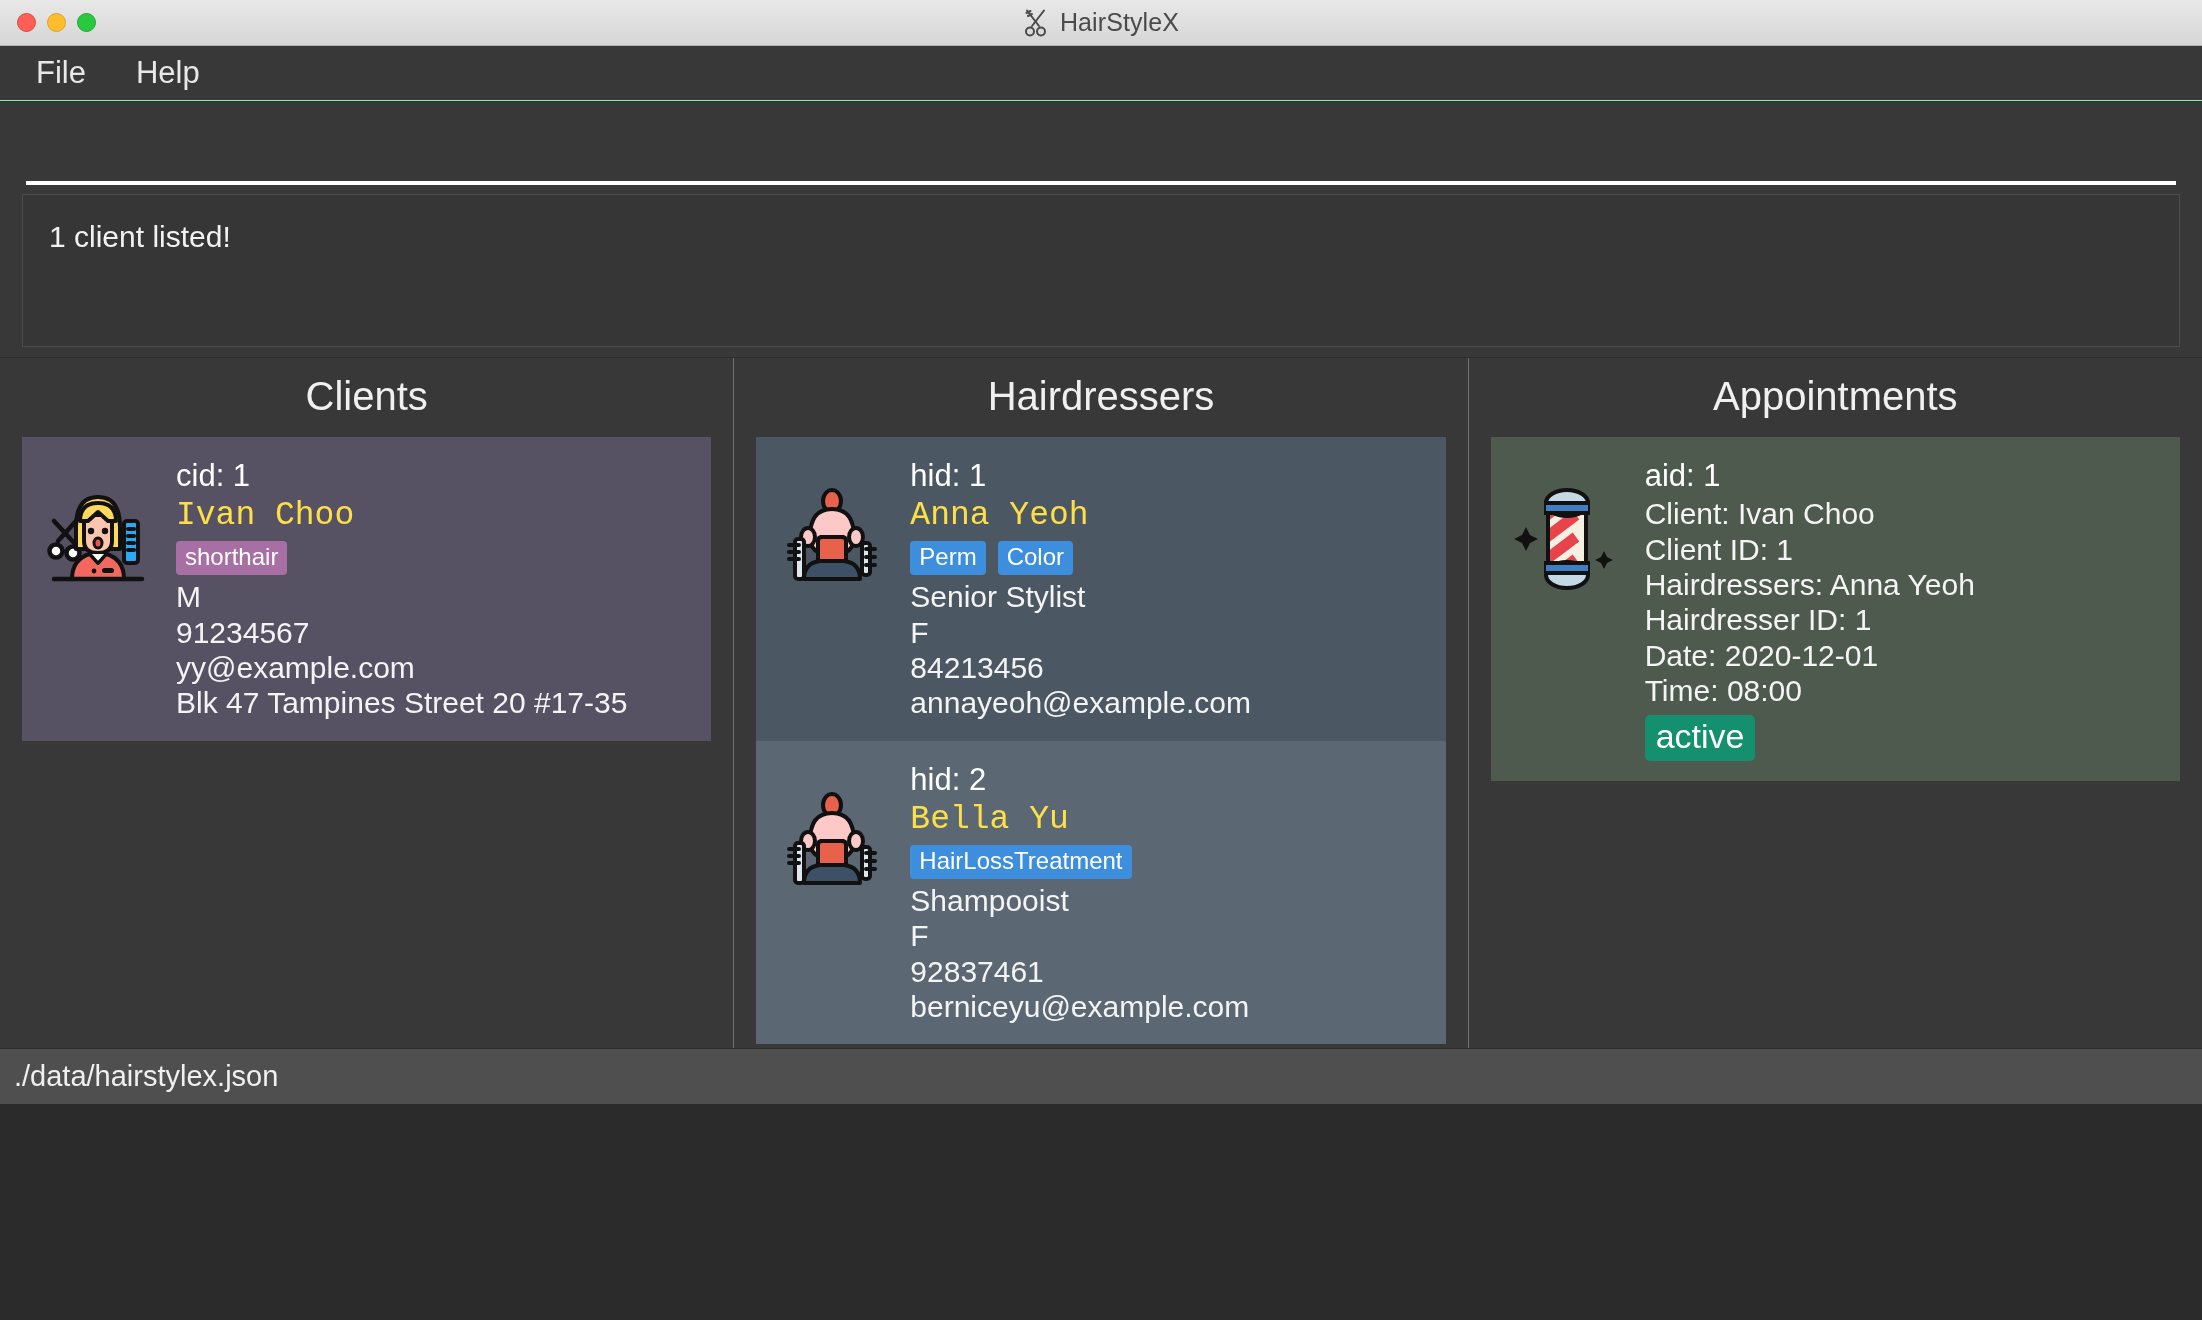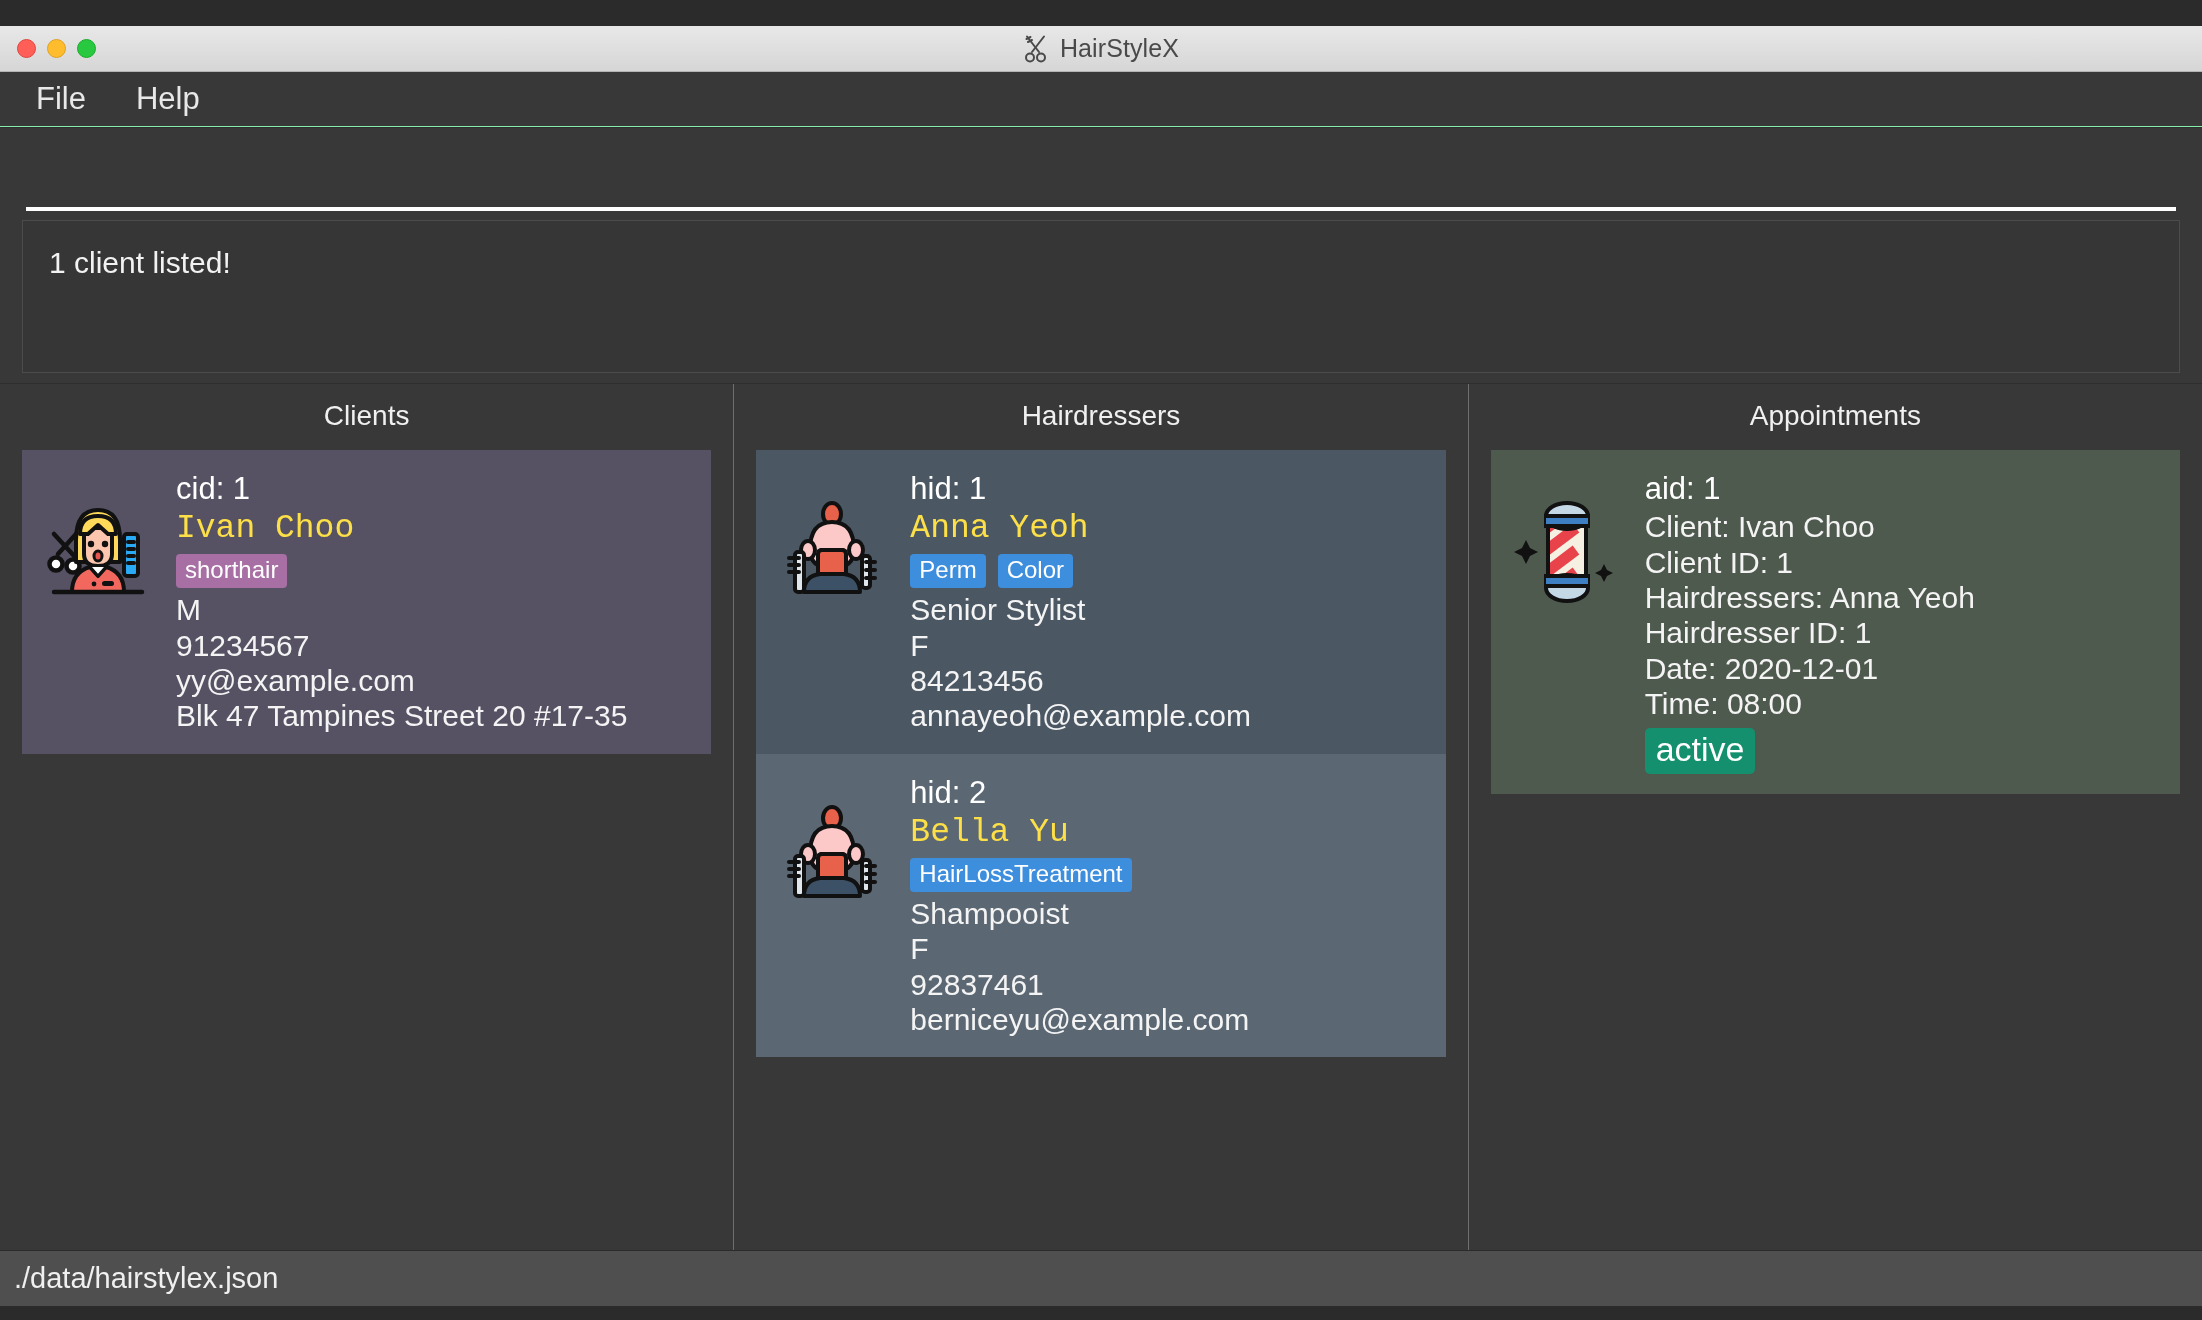--- a/index.html
+++ b/index.html
@@ -2,21 +2,21 @@
 <html><head>
 <meta charset="utf-8">
 <style>
   * { box-sizing: border-box; margin: 0; padding: 0; }
   html, body {
     width: 2202px; height: 1320px;
     background: #2b2b2b;
     font-family: "Liberation Sans", sans-serif;
     overflow: hidden;
   }
-  .window { width: 2202px; height: 1280px; display: flex; flex-direction: column; background: #373737; margin-top: 26px; }
+  .window { width: 2202px; height: 1104px; display: flex; flex-direction: column; background: #373737; }
 
   
   .titlebar {
     height: 46px; flex: 0 0 46px;
     background: linear-gradient(to bottom, #e8e8e8 0%, #d6d6d6 100%);
     border-bottom: 1px solid #b4b4b4;
     display: flex; align-items: center; position: relative;
   }
   .traffic { display: flex; gap: 11px; margin-left: 17px; }
   .dot { width: 19px; height: 19px; border-radius: 50%; }
@@ -87,21 +87,21 @@
   }
   .panel {
     flex: 1 1 0; min-width: 0;
     display: flex; flex-direction: column;
     background: #383838;
     border-right: 1px solid #6e6e6e;
     overflow: hidden;
   }
   .panel:last-child { border-right: none; }
   .panel-title {
-    text-align: center; font-size: 28px; color: #f0f0f0;
+    text-align: center; font-size: 40px; color: #f0f0f0;
     padding: 16px 0 18px 0; flex: 0 0 auto;
   }
   .panel-list {
     flex: 1 1 auto; overflow-y: auto;
     padding: 0 22px;
   }
 
   
   .card {
     display: flex; align-items: flex-start;

